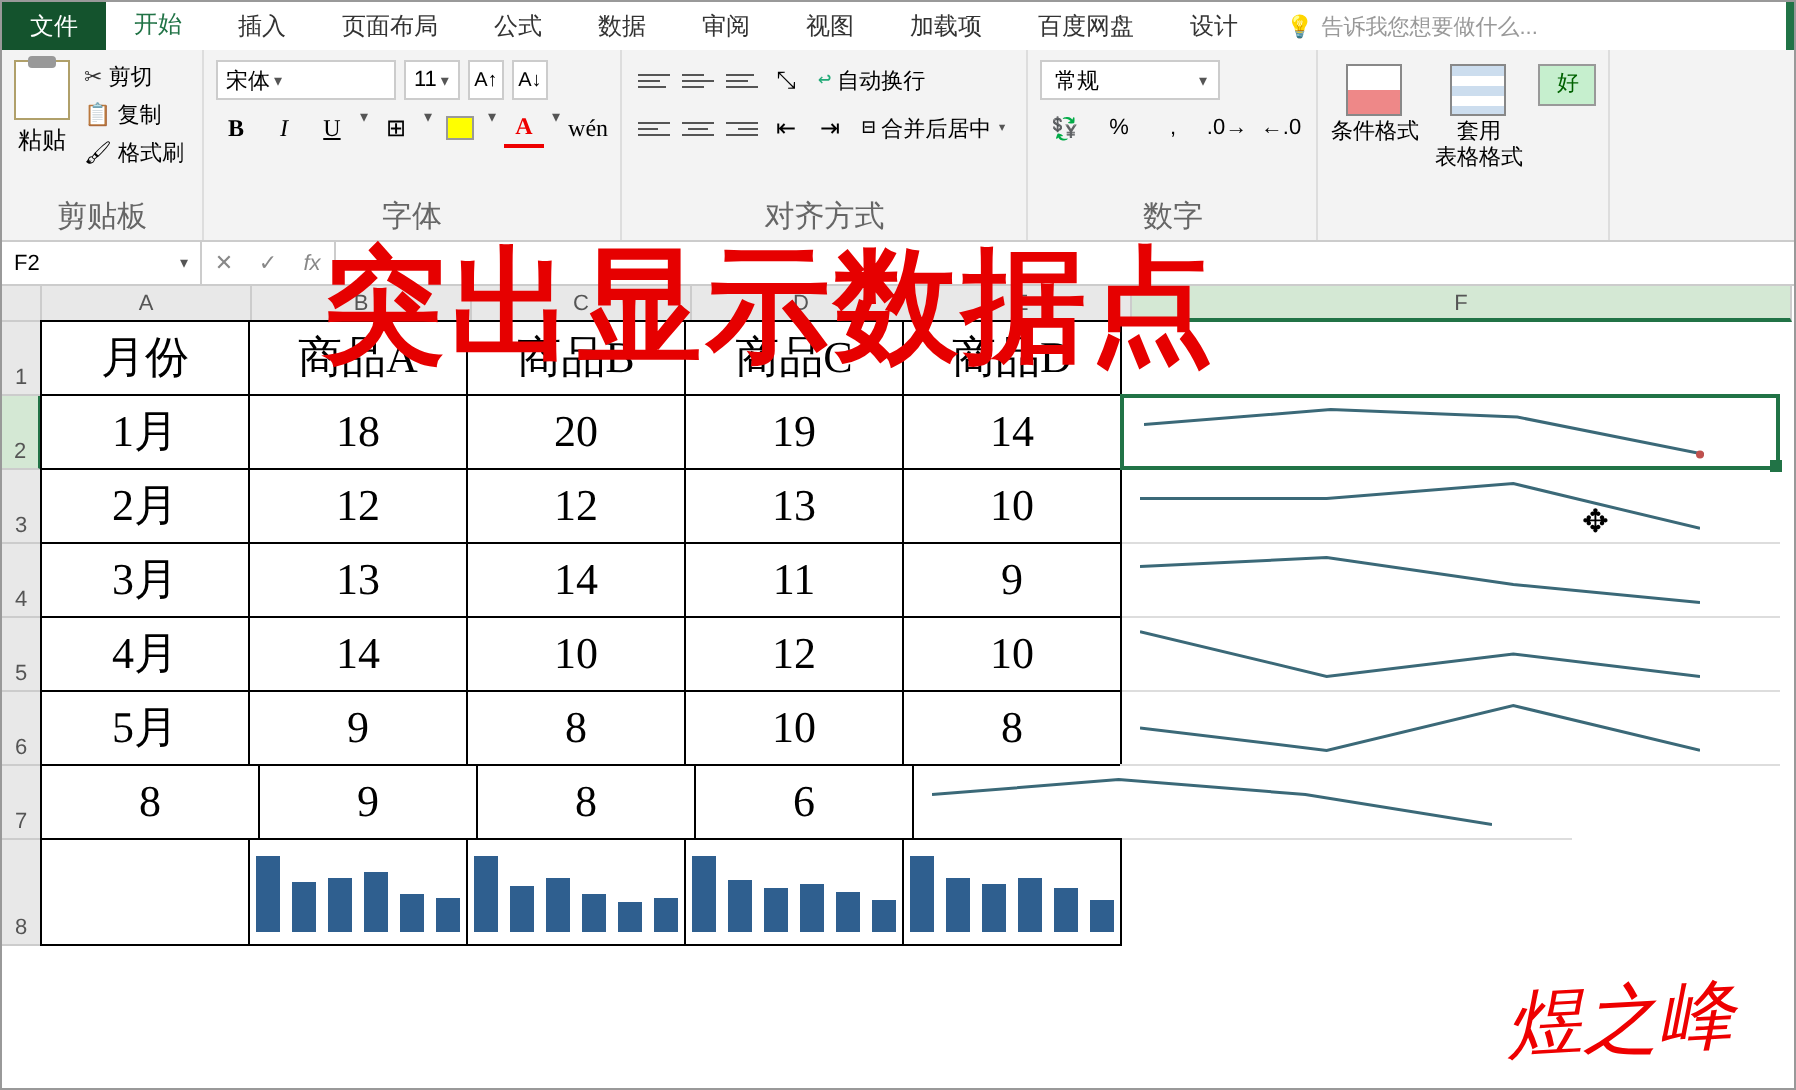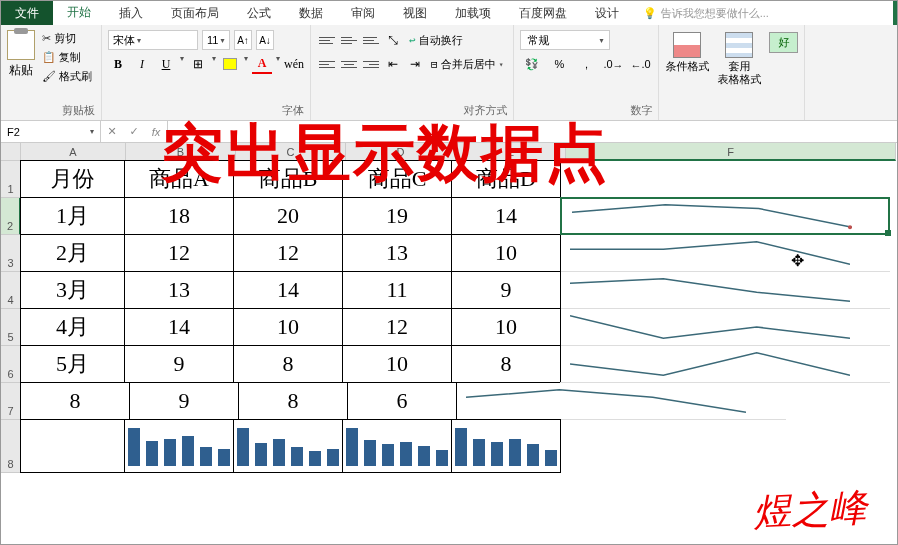--- a/index.html
+++ b/index.html
@@ -9,21 +9,21 @@
 .titlebar { background: #fff; height: 24px; display: flex; align-items: center; }
 .tab-file { background: #14532d; color: #fff; padding: 4px 14px; font-size: 12px; }
 .tab { padding: 4px 14px; font-size: 12px; color: #333; cursor: pointer; }
 .tab.active { color: #217346; border-bottom: 2px solid #3b82f6; }
 .tell-me { flex: 1; display: flex; align-items: center; color: #999; gap: 4px; padding-left: 10px; font-size: 11px; }
 .bulb { color: #f0b000; }
 
 
 .ribbon { background: #f3f3f3; border-bottom: 1px solid #ccc; height: 96px; display: flex; position: relative; }
 .group { border-right: 1px solid #ddd; padding: 3px 6px 2px; display: flex; flex-direction: column; justify-content: space-between; position: relative; height: 100%; }
-.group-label { text-align: right; font-size: 11px; color: #666; padding-top: 2px; }
+.group-label { text-align: center; font-size: 15px; color: #666; padding-top: 2px; }
 .group-body { flex: 1; display: flex; align-items: flex-start; gap: 4px; padding-top: 2px; }
 .paste-btn { display: flex; flex-direction: column; align-items: center; gap: 2px; cursor: pointer; }
 .paste-icon { width: 28px; height: 30px; background: #fff; border: 1px solid #b0a06a; position: relative; }
 .paste-icon::before { content: ""; position: absolute; top: -3px; left: 6px; width: 14px; height: 6px; background: #999; border-radius: 2px; }
 .clip-btns { display: flex; flex-direction: column; gap: 2px; font-size: 11px; text-align: center; }
 .clip-btn { display: flex; align-items: center; gap: 3px; cursor: pointer; padding: 1px 3px; }
 .scissors::before { content: "✂"; color: #333; }
 .copy-ico::before { content: "📋"; font-size: 11px; }
 .brush-ico::before { content: "🖌"; font-size: 11px; }
 

